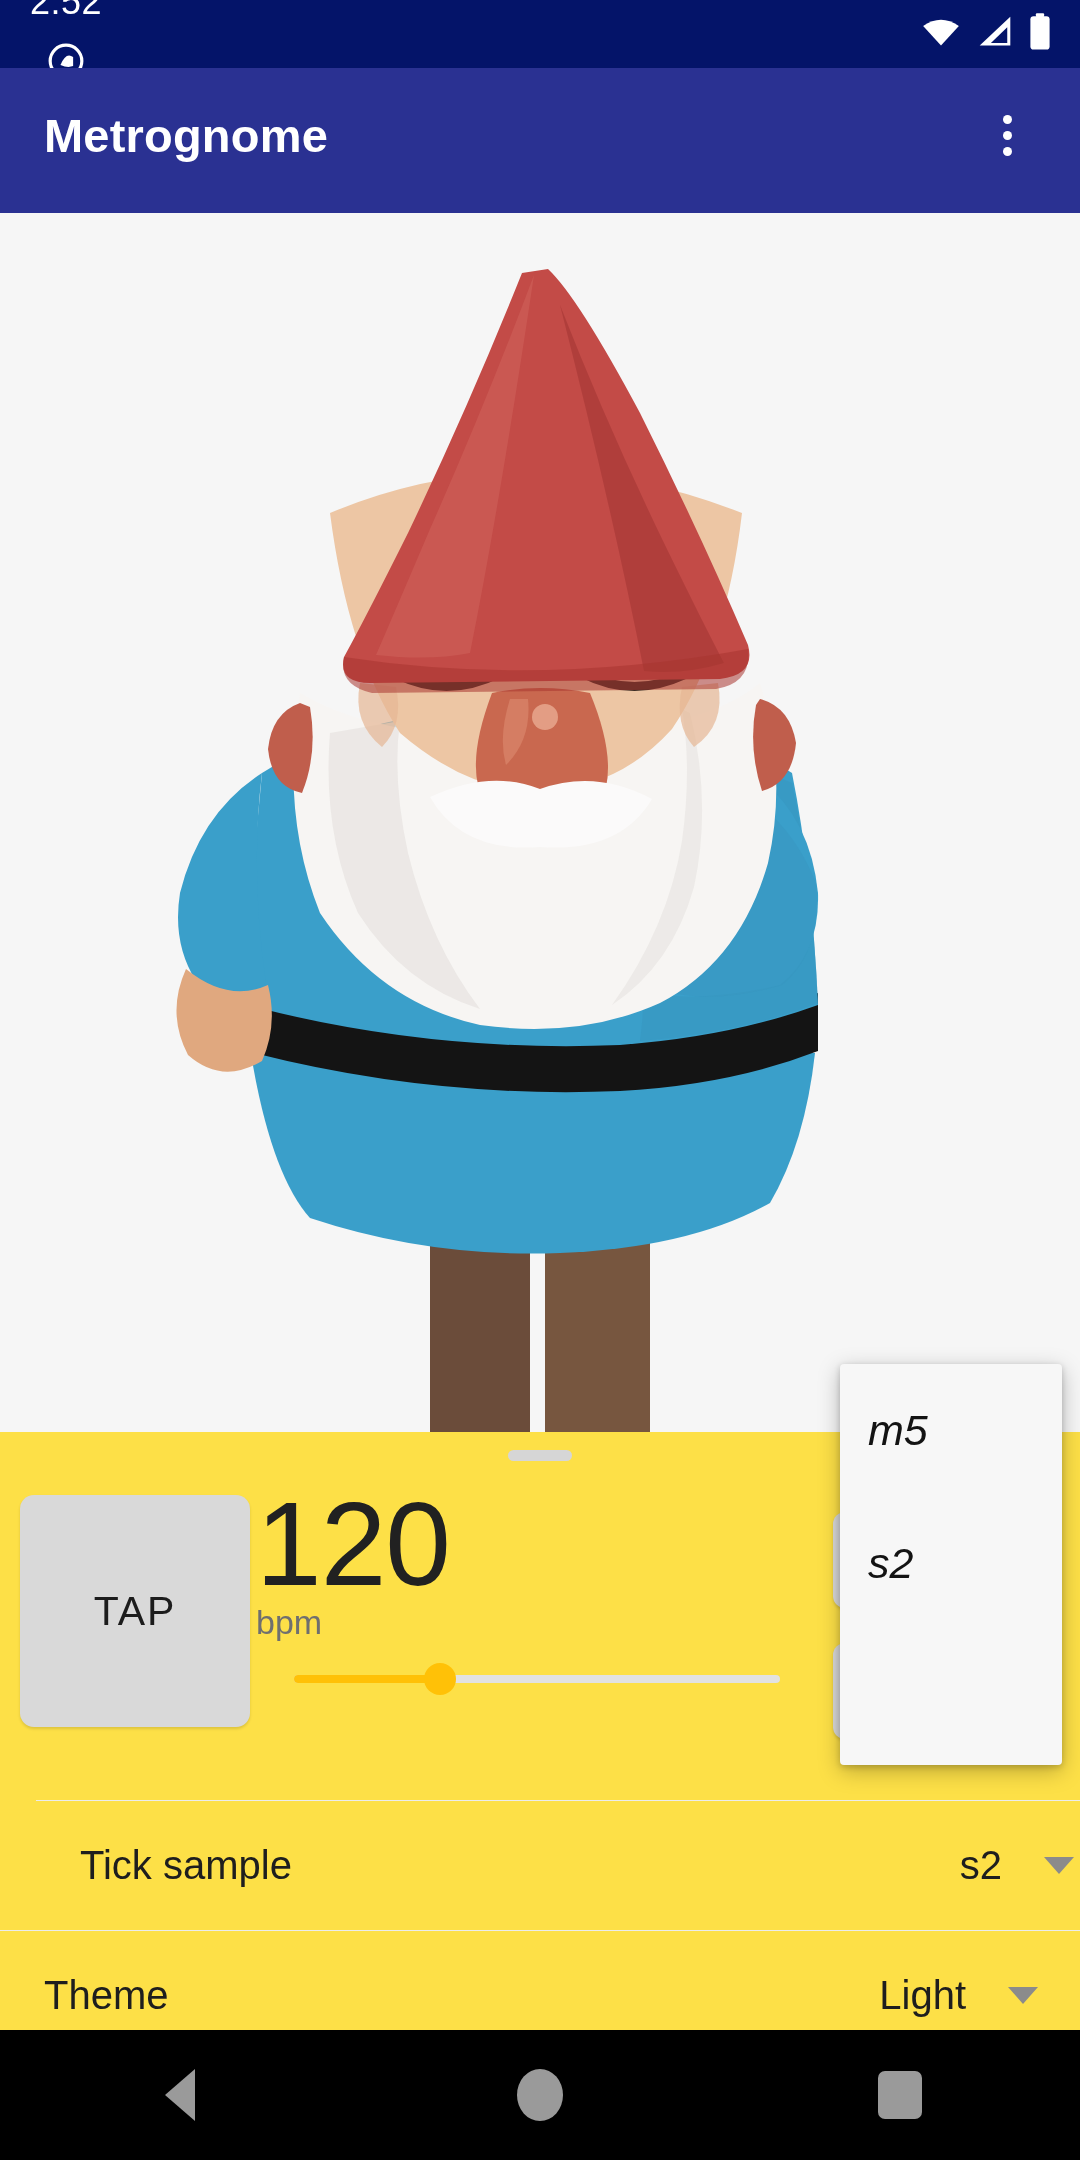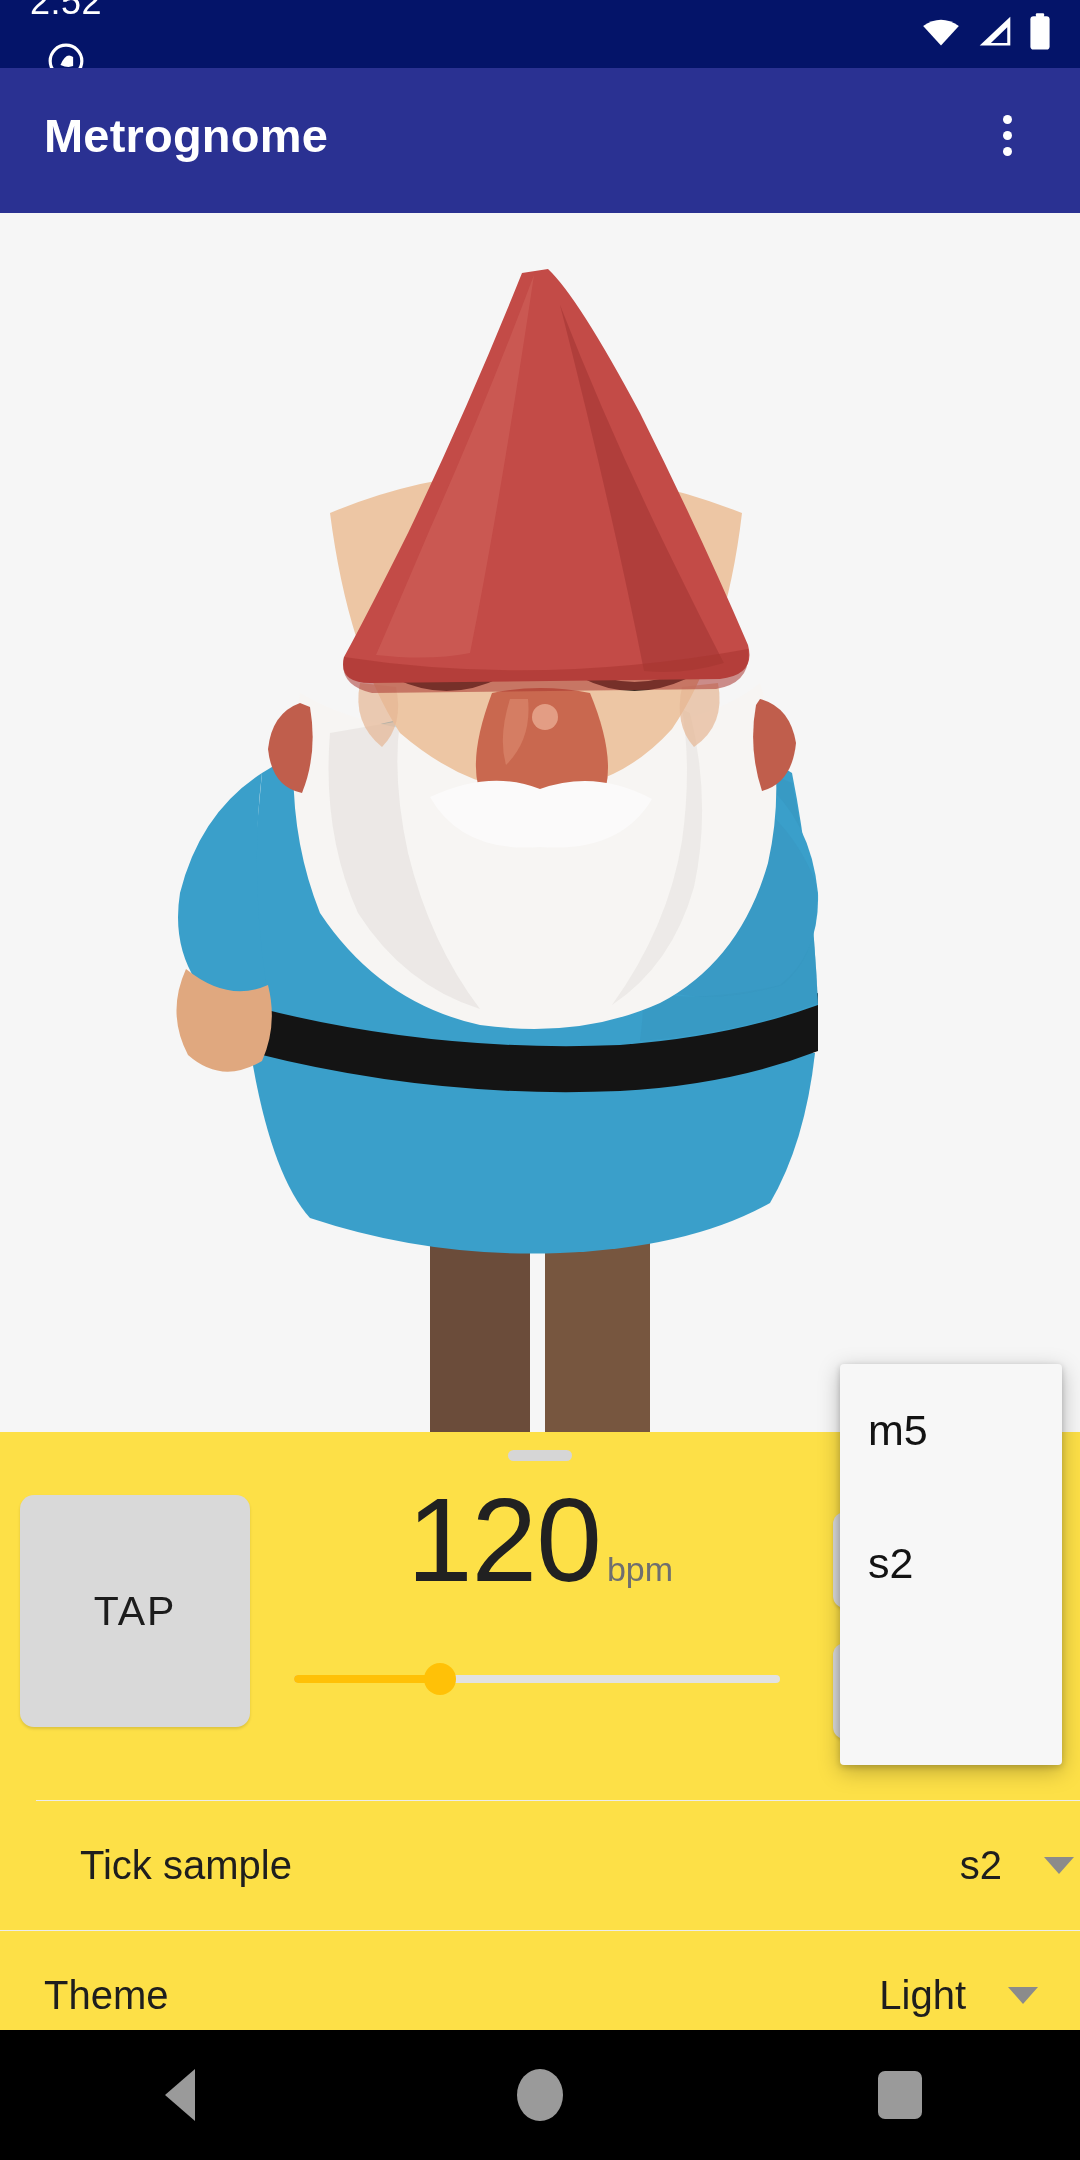--- a/index.html
+++ b/index.html
@@ -80,23 +80,23 @@
     width:230px; height:232px;
     background:#d9d9d9;
     border-radius:14px;
     display:flex; align-items:center; justify-content:center;
     box-shadow:0 2px 3px rgba(0,0,0,0.13);
   }
   #tap-label { font-size:41px; color:#1c1c1c; letter-spacing:2px; }
 
   
   #bpm-block {
-    position:absolute; left:250px; top:49px;
+    position:absolute; left:250px; top:61px;
     width:580px; height:140px;
-    display:flex; align-items:baseline; justify-content:center;
+    display:flex; align-items:baseline; justify-content:center;flex-direction:column;
   }
   #bpm-value { font-size:118px; color:#212121; line-height:1; letter-spacing:-1px; }
   #bpm-unit { font-size:34px; color:#6f6f6f; margin-left:6px; }
 
   
   .stepper-btn {
     position:absolute; left:833px;
     width:96px; height:96px;
     background:#d9d9d9;
     border-radius:12px;
@@ -155,21 +155,21 @@
     width:222px; height:401px;
     background:#f7f7f7;
     border-radius:4px;
     box-shadow:0 6px 22px rgba(0,0,0,0.26), 0 2px 6px rgba(0,0,0,0.18);
     overflow:hidden;
   }
   .dropdown-item {
     position:absolute; left:0; width:222px; height:133px;
     display:flex; align-items:center;
     padding-left:28px;
-    font-size:43px; color:#131313;
+    font-size:43px; color:#131313;font-style:italic;
   }
   .dropdown-item:nth-child(1) { top:0; }
   .dropdown-item:nth-child(2) { top:133px; }
   .dropdown-item:nth-child(3) { top:266px; }
 
   
   #nav-bar {
     position:absolute; bottom:0; left:0;
     width:1080px; height:130px;
     background:#000;

